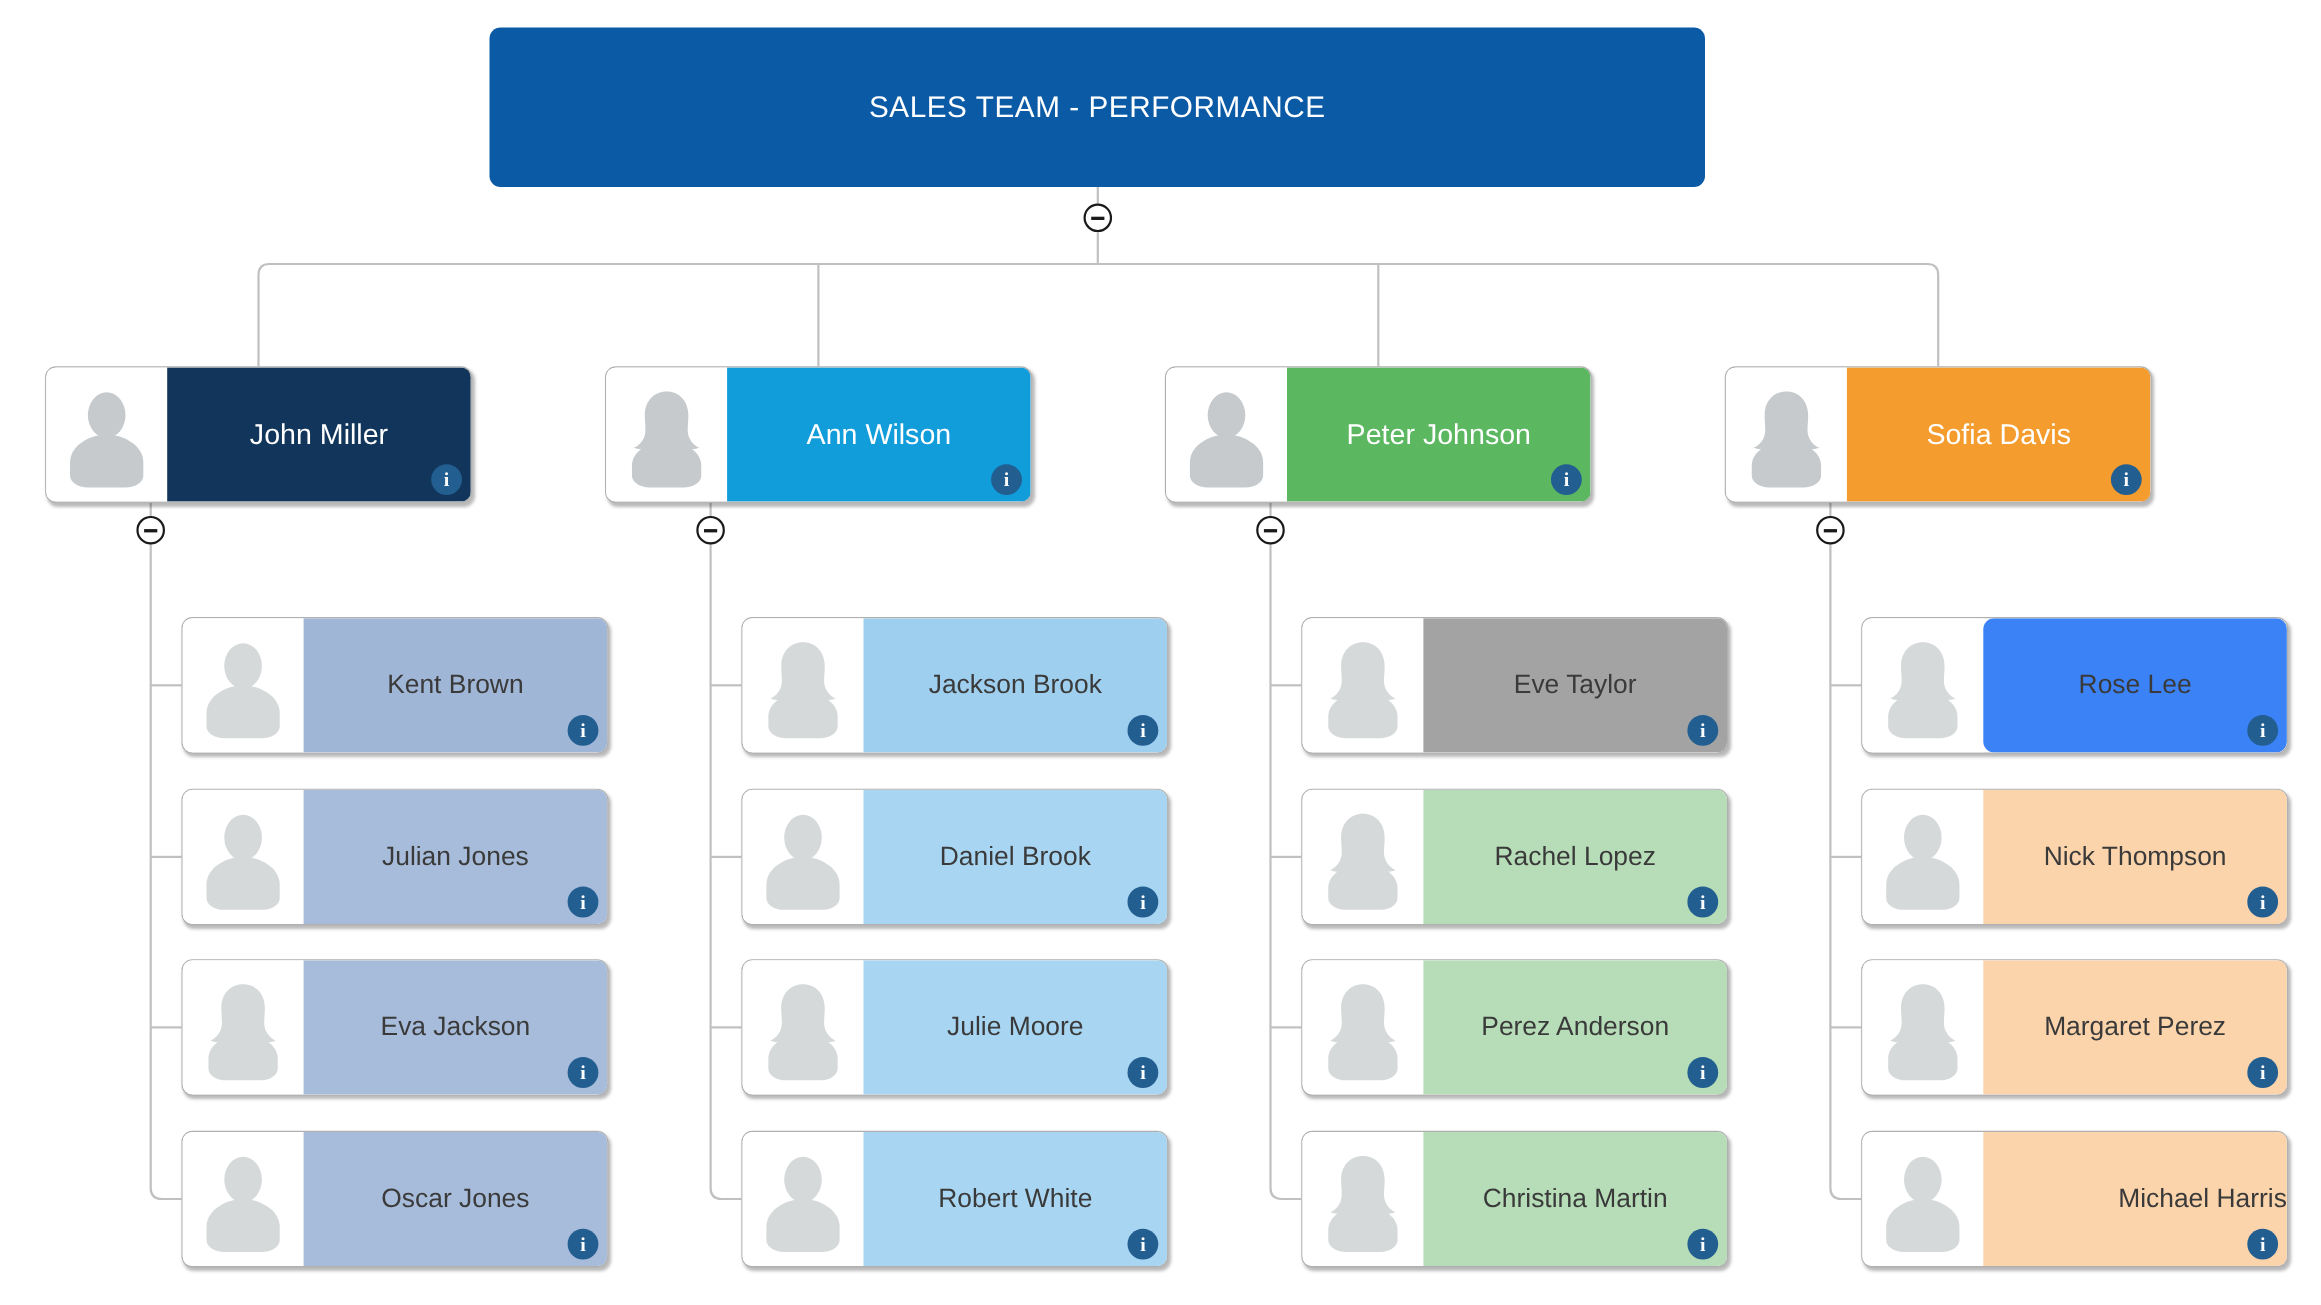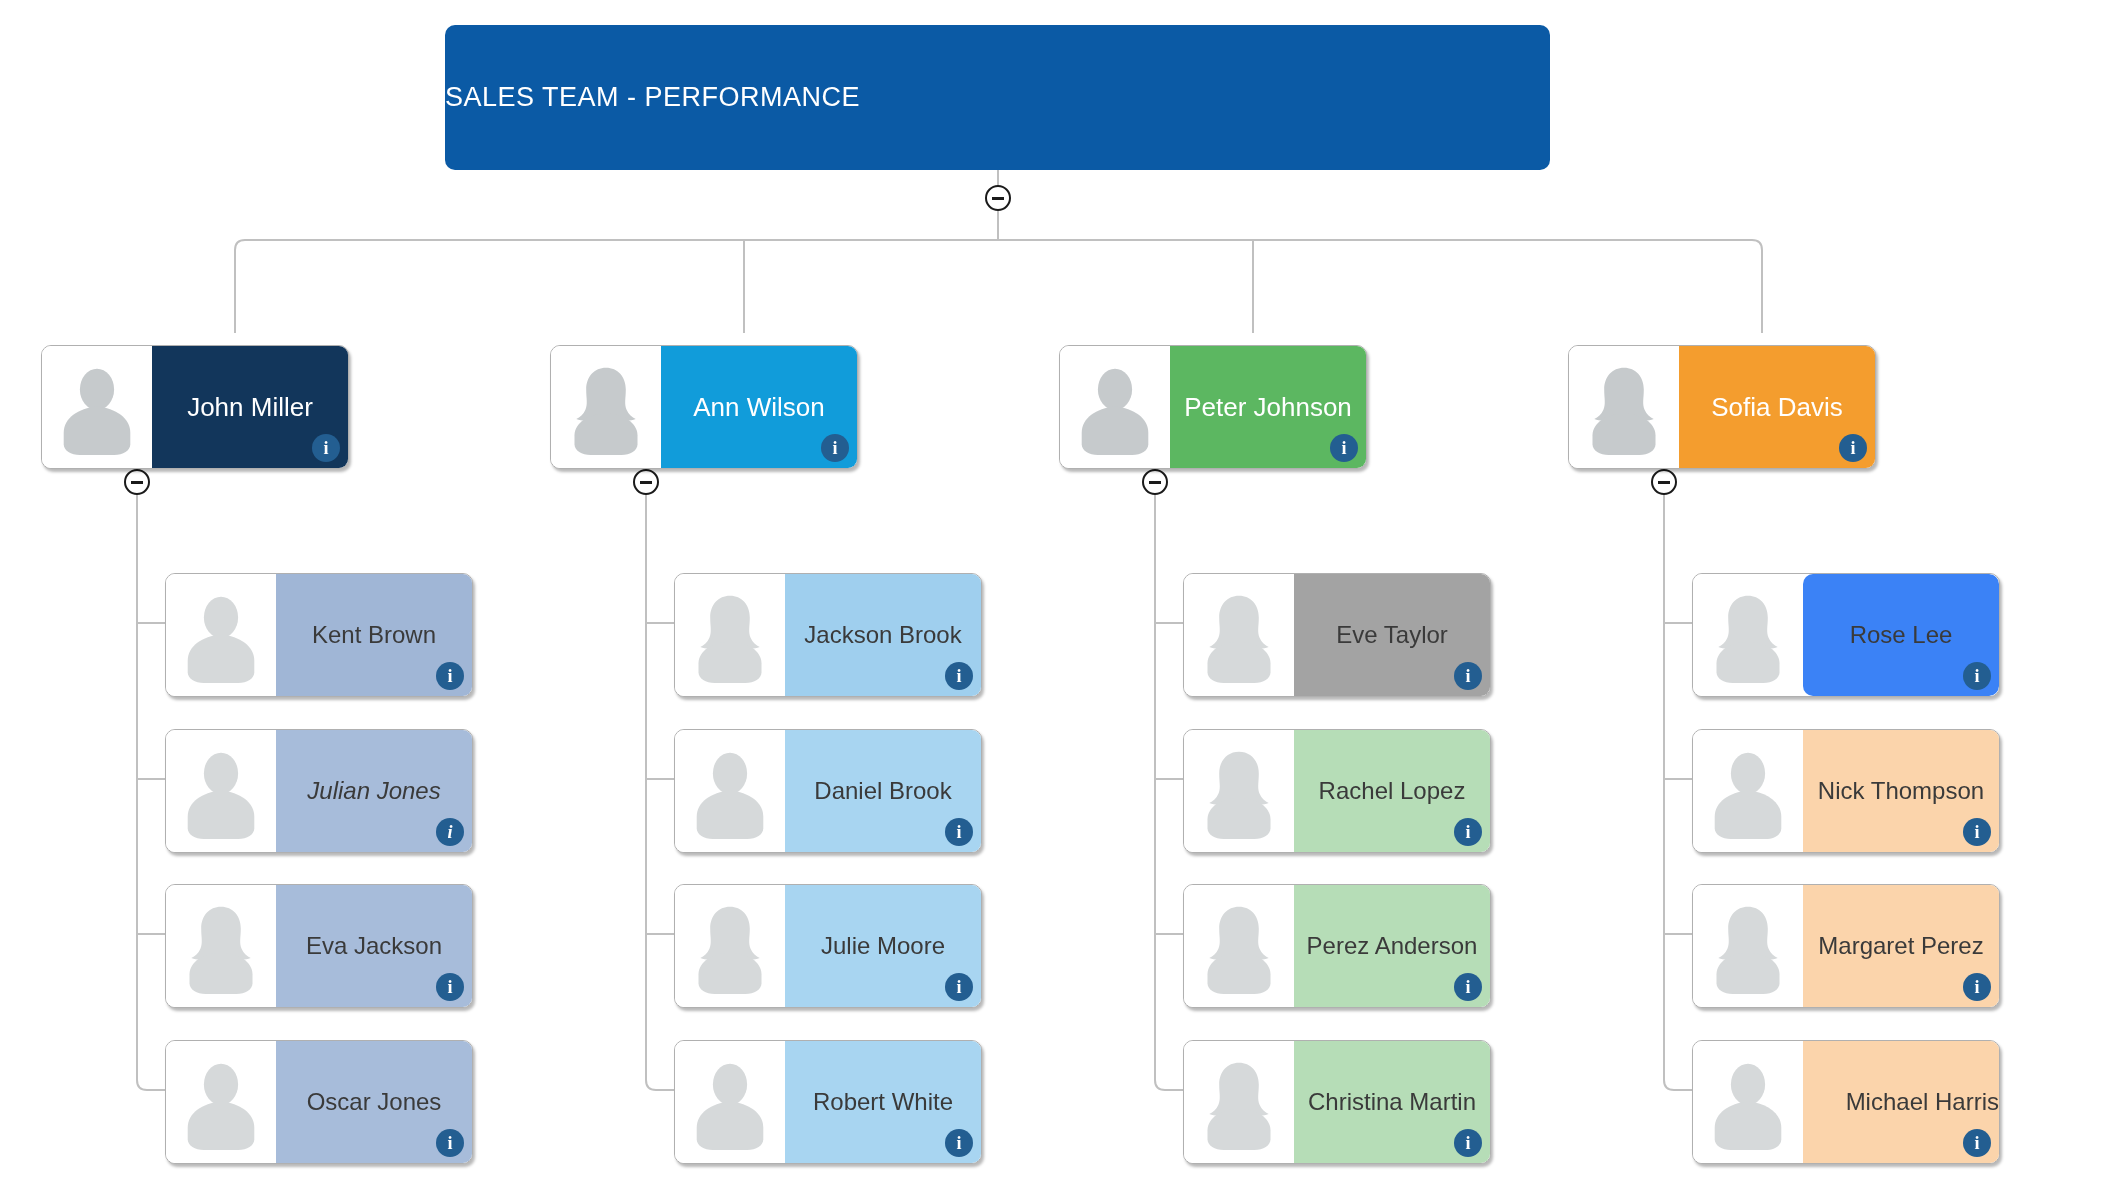--- a/index.html
+++ b/index.html
@@ -5,29 +5,28 @@
   html,body{margin:0;padding:0;background:#ffffff;}
   #stage{
     position:relative;width:2110px;height:1186px;background:#ffffff;overflow:hidden;
     font-family:"Liberation Sans",sans-serif;
     --connector:#c0c0c0;--info-badge:#235e91;--member-text:#3a3a3a;--card-border:#b0b0b0;
   }
   .wires{position:absolute;left:0;top:0;width:2110px;height:1186px;}
   .wires path{stroke:var(--connector);stroke-width:2;fill:none;}
   .rootbox{
     position:absolute;left:445px;top:25px;width:1105px;height:145px;border-radius:10px;
-    display:flex;align-items:center;justify-content:flex-start;
+    display:flex;align-items:center;justify-content:center;
   }
   .rootbox .title{color:#ffffff;font-size:27px;letter-spacing:0.5px;}
   .card{
-    position:absolute;width:308px;height:124px;box-sizing:border-box;
+    position:absolute;width:388px;height:124px;box-sizing:border-box;
     border:1.5px solid var(--card-border);border-radius:10px;overflow:hidden;
     display:flex;background:#ffffff;box-shadow:2px 3px 3px rgba(0,0,0,0.28);
     cursor:pointer;
-    margin-top:12px;
   }
   .photo{flex:0 0 110px;width:110px;background:#ffffff;display:flex;align-items:flex-end;justify-content:center;}
   .avatar{width:90px;height:106px;fill:#d6d9da;margin-bottom:4px;}
   .manager .avatar{fill:#c6cacc;}
   .label{flex:1;position:relative;display:flex;align-items:center;justify-content:center;}
   .name{font-size:24px;color:var(--member-text);white-space:nowrap;}
   .manager .name{color:#ffffff;font-size:26px;}
   .info{
     position:absolute;right:8px;bottom:6px;width:28px;height:28px;border-radius:50%;
     background:var(--info-badge);display:flex;align-items:center;justify-content:center;cursor:pointer;
@@ -119,21 +118,21 @@
         </div>
     </div>
   </div>
 
   <div class="card" style="left:165px;top:717px">
     <div class="photo">
       <svg class="avatar" viewBox="0 0 100 110">
           <use href="#av-male"></use>
         </svg>
     </div>
-    <div class="label" style="background-color: rgb(167, 188, 218); font-style: italic;">
+    <div class="label" style="background-color: rgb(167, 188, 218);">
       <span class="name">Julian Jones</span>
       <div class="info">
           <span class="ig">i</span>
         </div>
     </div>
   </div>
 
   <div class="card" style="left:165px;top:872px">
     <div class="photo">
       <svg class="avatar" viewBox="0 0 100 110">

